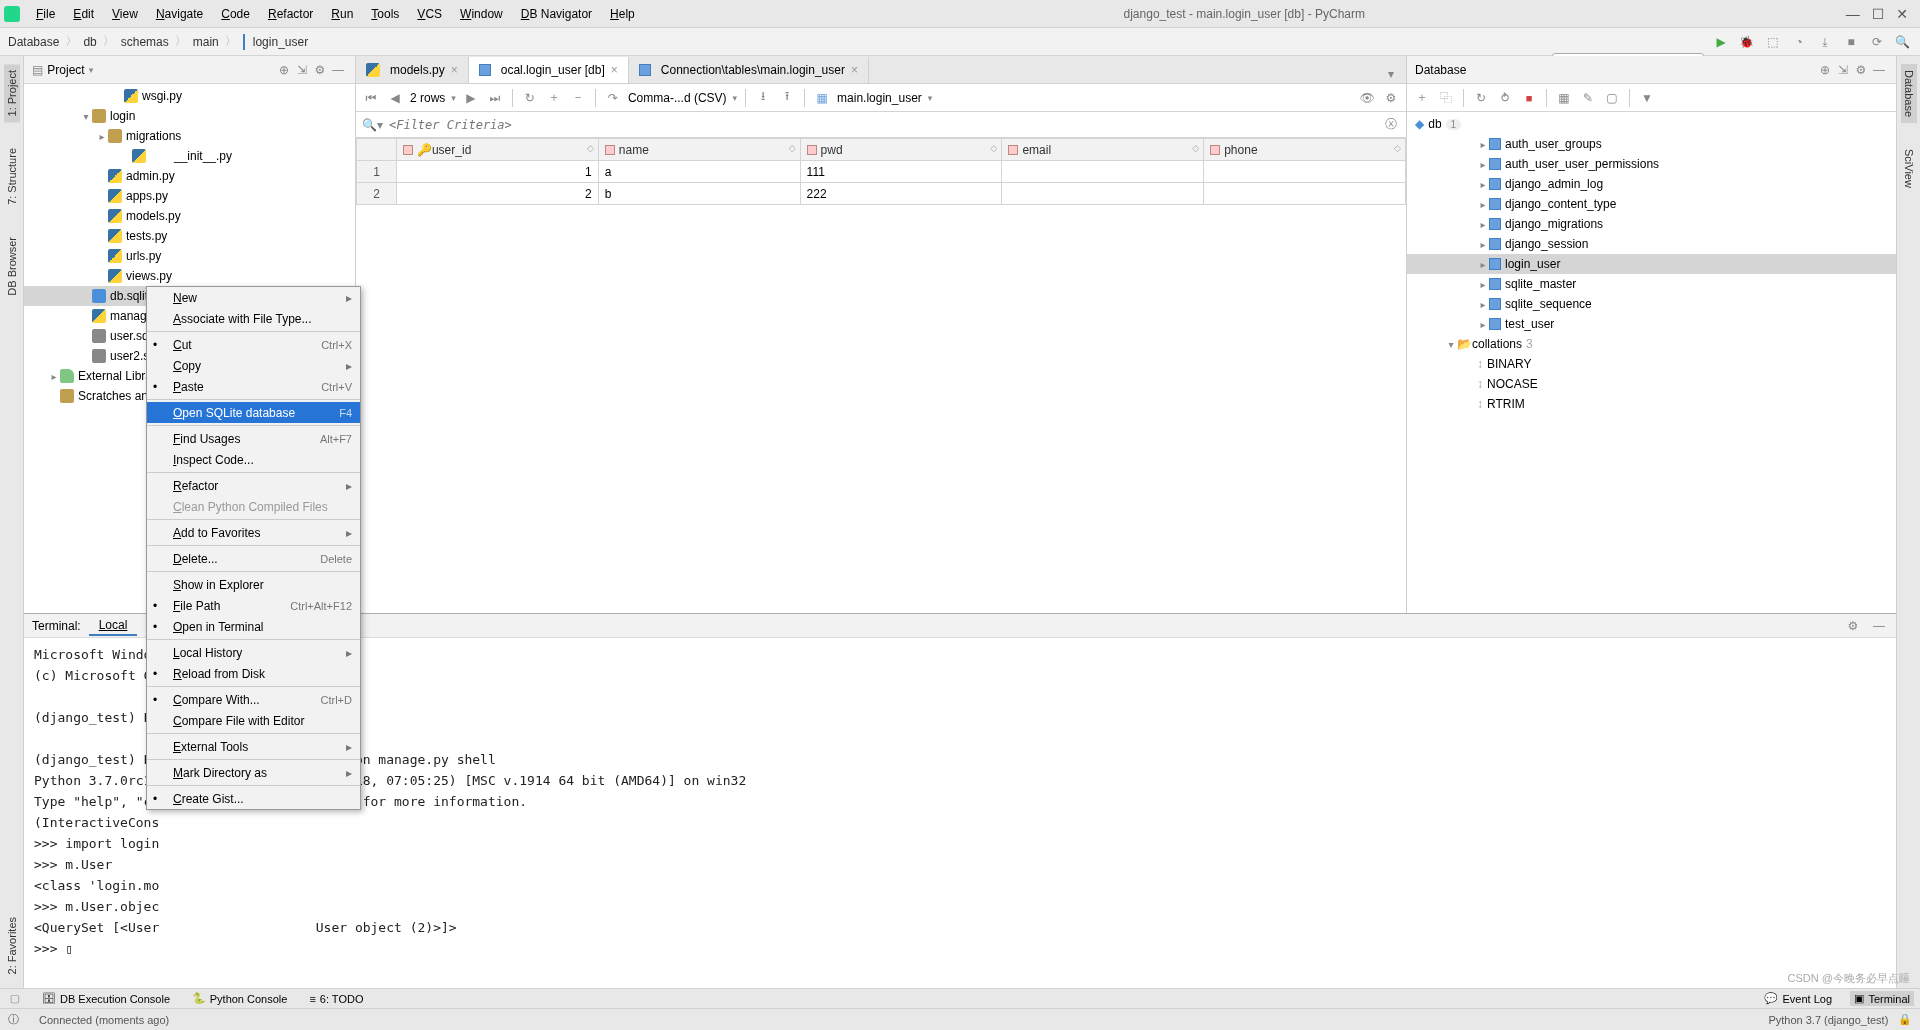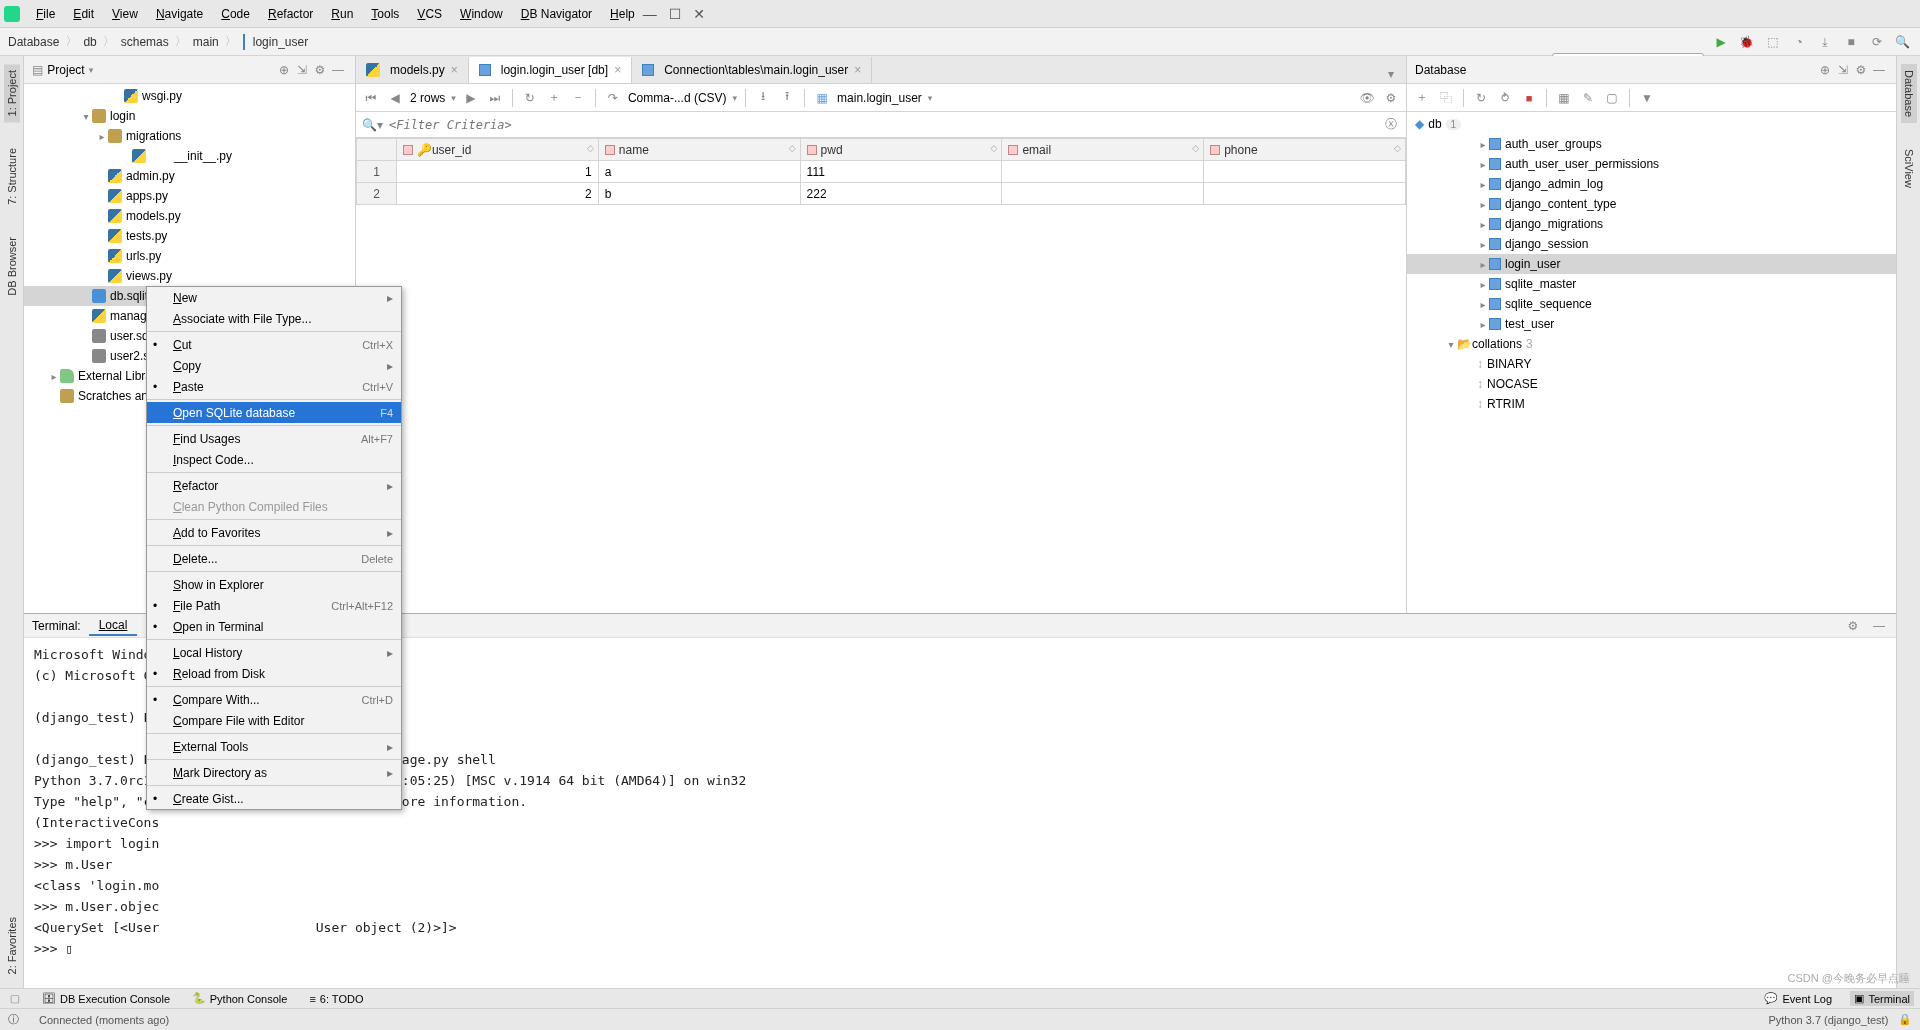--- a/index.html
+++ b/index.html
@@ -61,21 +61,21 @@
 .db-row.sel { background: #d5d5d5; }
 .tbl-icon { width: 12px; height: 12px; background: #6aa0dd; border: 1px solid #4080c0; margin-right: 4px; }
 .terminal-panel { position: absolute; left: 24px; right: 24px; bottom: 42px; height: 375px; background: #fff; border-top: 1px solid #b0b0b0; display: flex; flex-direction: column; z-index: 3; }
 .term-header { height: 24px; display: flex; align-items: center; border-bottom: 1px solid #ddd; background: #f2f2f2; padding: 0 8px; gap: 8px; }
 .term-tab { padding: 2px 10px; border-bottom: 2px solid #3d7dc0; font-size: 12px; text-decoration: underline; }
 .term-body { flex: 1; overflow: auto; padding: 6px 10px; font-family: Consolas, monospace; font-size: 13px; line-height: 21px; white-space: pre-wrap; color: #222; }
 .bottom-tabs { position: absolute; left: 0; right: 0; bottom: 22px; height: 20px; background: #e8e8e8; display: flex; align-items: center; padding: 0 6px; gap: 14px; border-top: 1px solid #d0d0d0; font-size: 11px; z-index: 4;}
 .bottom-tabs .bt { display: flex; align-items: center; gap: 4px; cursor: pointer; padding: 1px 4px;}
 .bottom-tabs .bt.active { background: #d0d0d0; }
 .status-bar { position: absolute; left: 0; right: 0; bottom: 0; height: 22px; background: #e8e8e8; display: flex; align-items: center; padding: 0 8px; border-top: 1px solid #d0d0d0; font-size: 11px; color: #555; z-index: 4;}
-.context-menu { position: absolute; left: 146px; top: 286px; width: 256px; background: #f2f2f2; border: 1px solid #999; box-shadow: 2px 2px 6px rgba(0,0,0,0.3); z-index: 100; font-size: 12px; }
+.context-menu { position: absolute; left: 146px; top: 286px; width: 215px; background: #f2f2f2; border: 1px solid #999; box-shadow: 2px 2px 6px rgba(0,0,0,0.3); z-index: 100; font-size: 12px; }
 .cm-item { display: flex; align-items: center; height: 21px; padding: 0 8px 0 26px; position: relative; cursor: pointer; }
 .cm-item.highlight { background: #2675d6; color: #fff; }
 .cm-item.disabled { color: #999; }
 .cm-item .shortcut { margin-left: auto; color: #777; font-size: 11px; }
 .cm-item.highlight .shortcut { color: #cde; }
 .cm-item .sub { margin-left: auto; color: #777; }
 .cm-sep { height: 1px; background: #ccc; margin: 2px 0; }
 .cm-icon { position: absolute; left: 6px; width: 14px; height: 14px; }
 .watermark { position: absolute; right: 10px; bottom: 44px; color: #aaa; font-size: 11px; z-index: 6; margin-left: 16px; }
 .stop-sq { color: #d04040; font-size: 11px;}
@@ -94,20 +94,21 @@
       <span class="menu-item"><u>N</u>avigate</span>
       <span class="menu-item"><u>C</u>ode</span>
       <span class="menu-item"><u>R</u>efactor</span>
       <span class="menu-item"><u>R</u>un</span>
       <span class="menu-item"><u>T</u>ools</span>
       <span class="menu-item"><u>V</u>CS</span>
       <span class="menu-item"><u>W</u>indow</span>
       <span class="menu-item"><u>D</u>B Navigator</span>
       <span class="menu-item"><u>H</u>elp</span>
     </div>
+  <div class="title-text">django_test - main.login_user [db] - PyCharm</div>
   <div class="win-controls">
     <span>—</span>
     <span>☐</span>
     <span>✕</span>
   </div>
 </div>
 
 <div class="breadcrumb-bar">
   <div class="breadcrumb" id="breadcrumb">
       <span>Database</span>
@@ -242,21 +243,21 @@
 
   <div class="center-area">
     <div class="editor-tabs" id="editor-tabs">
         <div class="ed-tab">
           <span class="file-icon fi-py"></span>
           <span>models.py</span>
           <span class="close">×</span>
         </div>
         <div class="ed-tab active">
           <span class="tbl-icon"></span>
-          <span>login.login_user [db]</span>
+          <span>ocal.login_user [db]</span>
           <span class="close">×</span>
         </div>
         <div class="ed-tab">
           <span class="tbl-icon"></span>
           <span>Connection\tables\main.login_user</span>
           <span class="close">×</span>
         </div>
         <div class="ed-tab-arrows">
           <span class="icon-btn">▾</span>
         </div>

